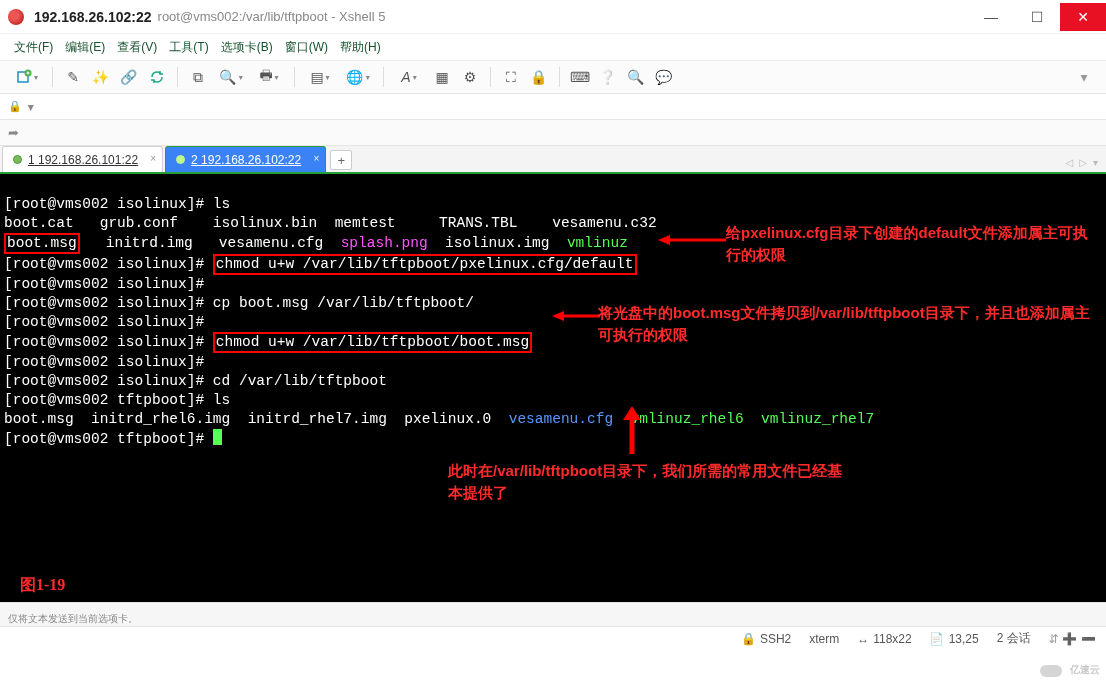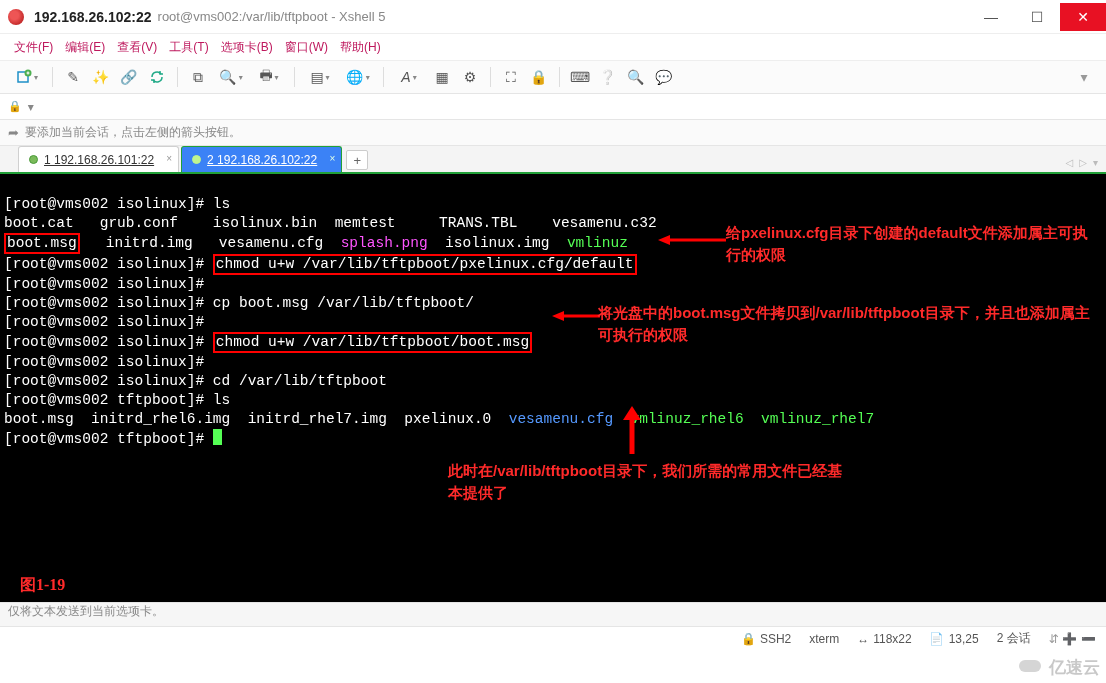--- a/index.html
+++ b/index.html
@@ -33,21 +33,21 @@
     width: 46px; height: 28px;
     display: flex; align-items: center; justify-content: center;
     background: #fff; color: #555; font-size: 14px;
   }
   .titlebar .win-btn.close { background: #e81123; color: #fff; }
   .menubar {
     height: 26px;
     display: flex; align-items: center;
     padding: 0 14px;
     gap: 12px;
-    color: #be185d;
+    color: #14532d;
   }
   .menu-item { cursor: pointer; }
   .toolbar {
     height: 34px;
     display: flex; align-items: center;
     padding: 0 10px;
     gap: 4px;
     background: #fbfbfb;
     border-top: 1px solid #eee;
     border-bottom: 1px solid #e5e5e5;
@@ -81,21 +81,21 @@
     background: #fafafa;
     color: #888;
     border-bottom: 1px solid #e5e5e5;
   }
   .hintbar .arrow-icon { font-size: 13px; }
   .tabstrip {
     height: 28px;
     display: flex; align-items: flex-end;
     background: #f4f4f4;
     border-bottom: 2px solid #21a038;
-    padding-left: 18px;
+    padding-left: 2px;
     position: relative;
   }
   .tab {
     height: 26px;
     padding: 0 24px 0 10px;
     display: flex; align-items: center;
     gap: 6px;
     background: #fff;
     color: #333;
     border: 1px solid #d0d0d0;
@@ -135,34 +135,34 @@
   .fg-green { color: #55ff55; }
   .fg-mag { color: #ff55ff; }
   .fg-blue { color: #5599ff; }
   .box-red { border: 2px solid #ff0000; padding: 0 1px; display: inline-block; line-height: 17px; }
   .annot { position: absolute; color: #ff2a2a; font-family: "Microsoft YaHei", sans-serif; font-size: 15px; font-weight: bold; line-height: 22px; white-space: normal; }
   .arrow-svg { position: absolute; }
   .cursor-block { display:inline-block; width: 9px; height: 16px; background: #55ff55; vertical-align: -2px;}
   .fig-label { position: absolute; left: 20px; bottom: 8px; color: #ff2a2a; font-family: "Microsoft YaHei"; font-weight: bold; font-size: 16px;}
   .statushint {
     height: 24px; background: #f6f6f6; border-top: 1px solid #e5e5e5;
-    display: flex; align-items: flex-start; padding: 0 8px; color: #888; font-size: 12px;
+    display: flex; align-items: flex-end; padding: 0 8px; color: #888; font-size: 10px;
   }
   .statusbar {
     height: 24px; display: flex; align-items: center;
     padding: 0 10px; gap: 18px; color: #555; font-size: 12px;
     border-top: 1px solid #e5e5e5; justify-content: flex-end;
     position: relative;
   }
   .statusbar .sleft { position: absolute; left: 8px; color: #888;}
   .statusbar .sitem { display: flex; align-items: center; gap: 4px; }
   .watermark {
     position: absolute; right: 6px; bottom: 4px;
-    color: #c8c8c8; font-family: "Microsoft YaHei"; font-size: 17px;
-    display: flex; align-items: flex-start; gap: 4px;
+    color: #c8c8c8; font-family: "Microsoft YaHei"; font-size: 10px;
+    display: flex; align-items: center; gap: 4px;
     font-weight: bold;
   }
   .watermark .cloud {
     width: 28px; height: 18px; position: relative;
   }
   .watermark .cloud::before {
     content:""; position:absolute; left:2px; top:4px; width:22px; height:12px;
     background:#d5d5d5; border-radius:10px;
   }
 </style>
@@ -233,21 +233,20 @@
   <div class="tb-btn" style="color:#999">▾</div>
 </div>
 
 <div class="addrbar">
   <span class="lock">🔒</span>
   <span class="dropind">▾</span>
 </div>
 
 <div class="hintbar">
   <span class="arrow-icon">➦</span>
-  <span>要添加当前会话，点击左侧的箭头按钮。</span>
 </div>
 
 <div class="tabstrip">
   <div class="tab">
     <span class="dot"></span>
     <span class="label">1 192.168.26.101:22</span>
     <span class="tab-x">×</span>
   </div>
   <div class="tab active">
     <span class="dot"></span>

